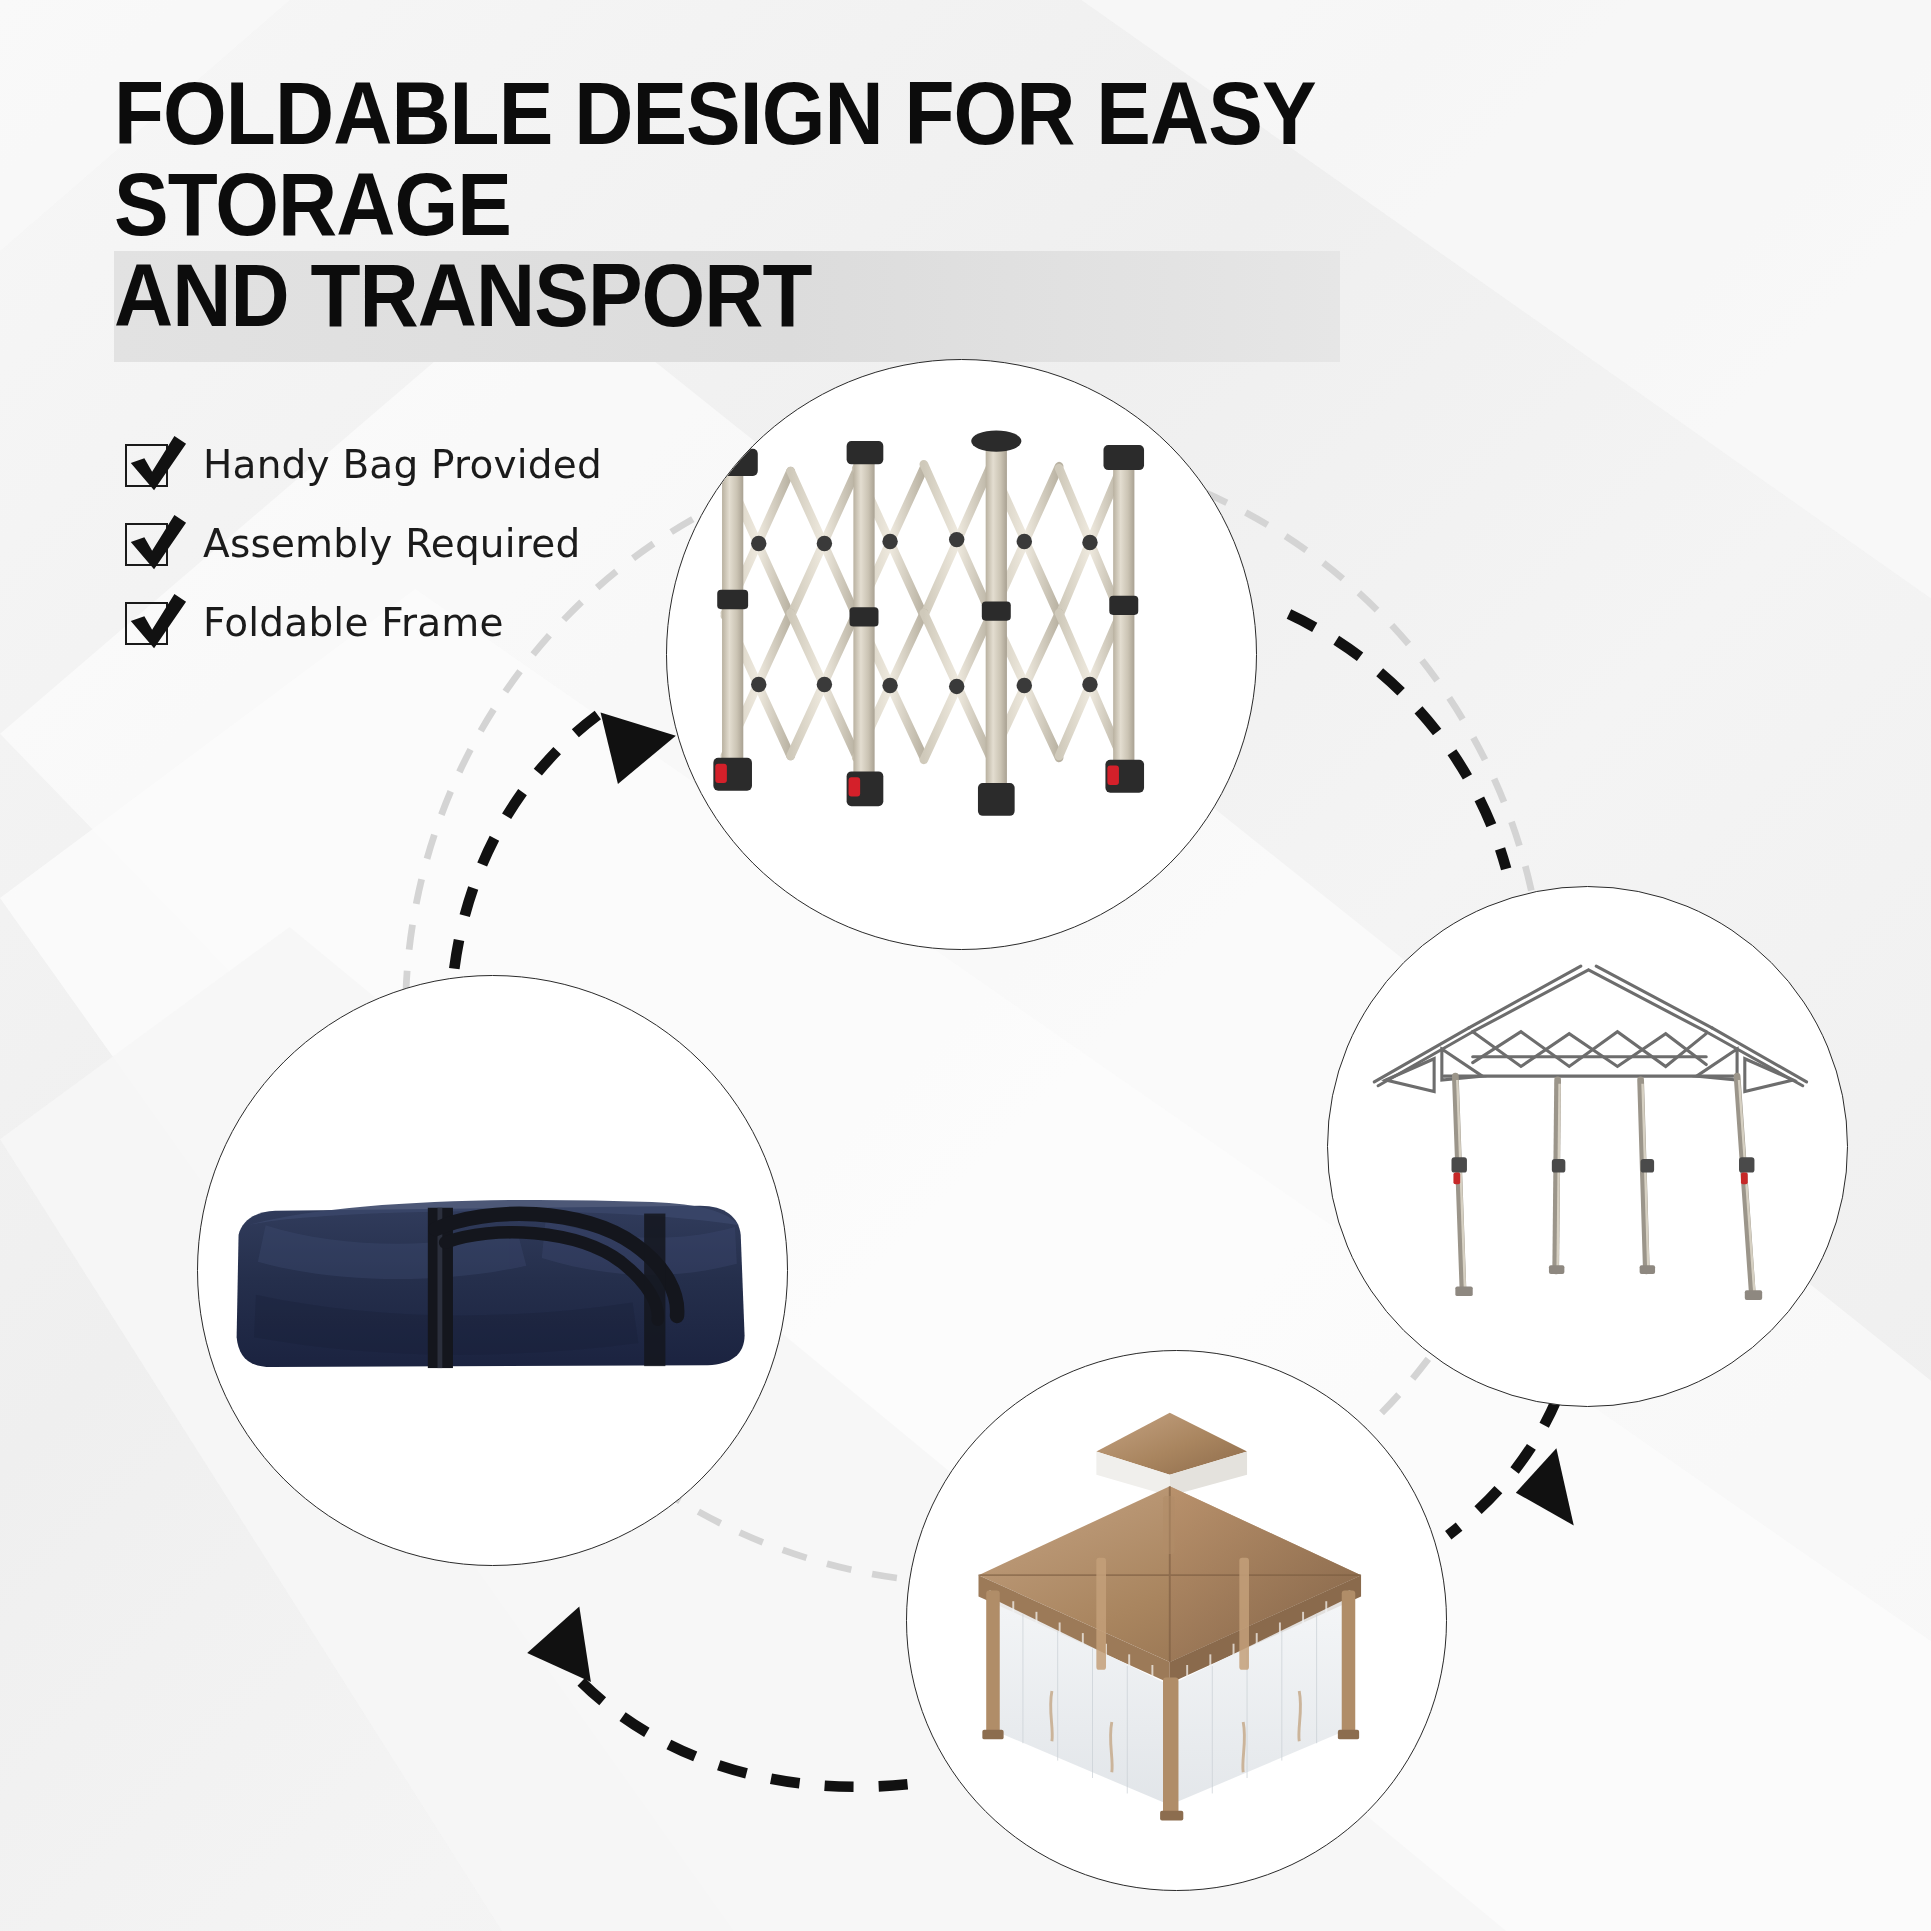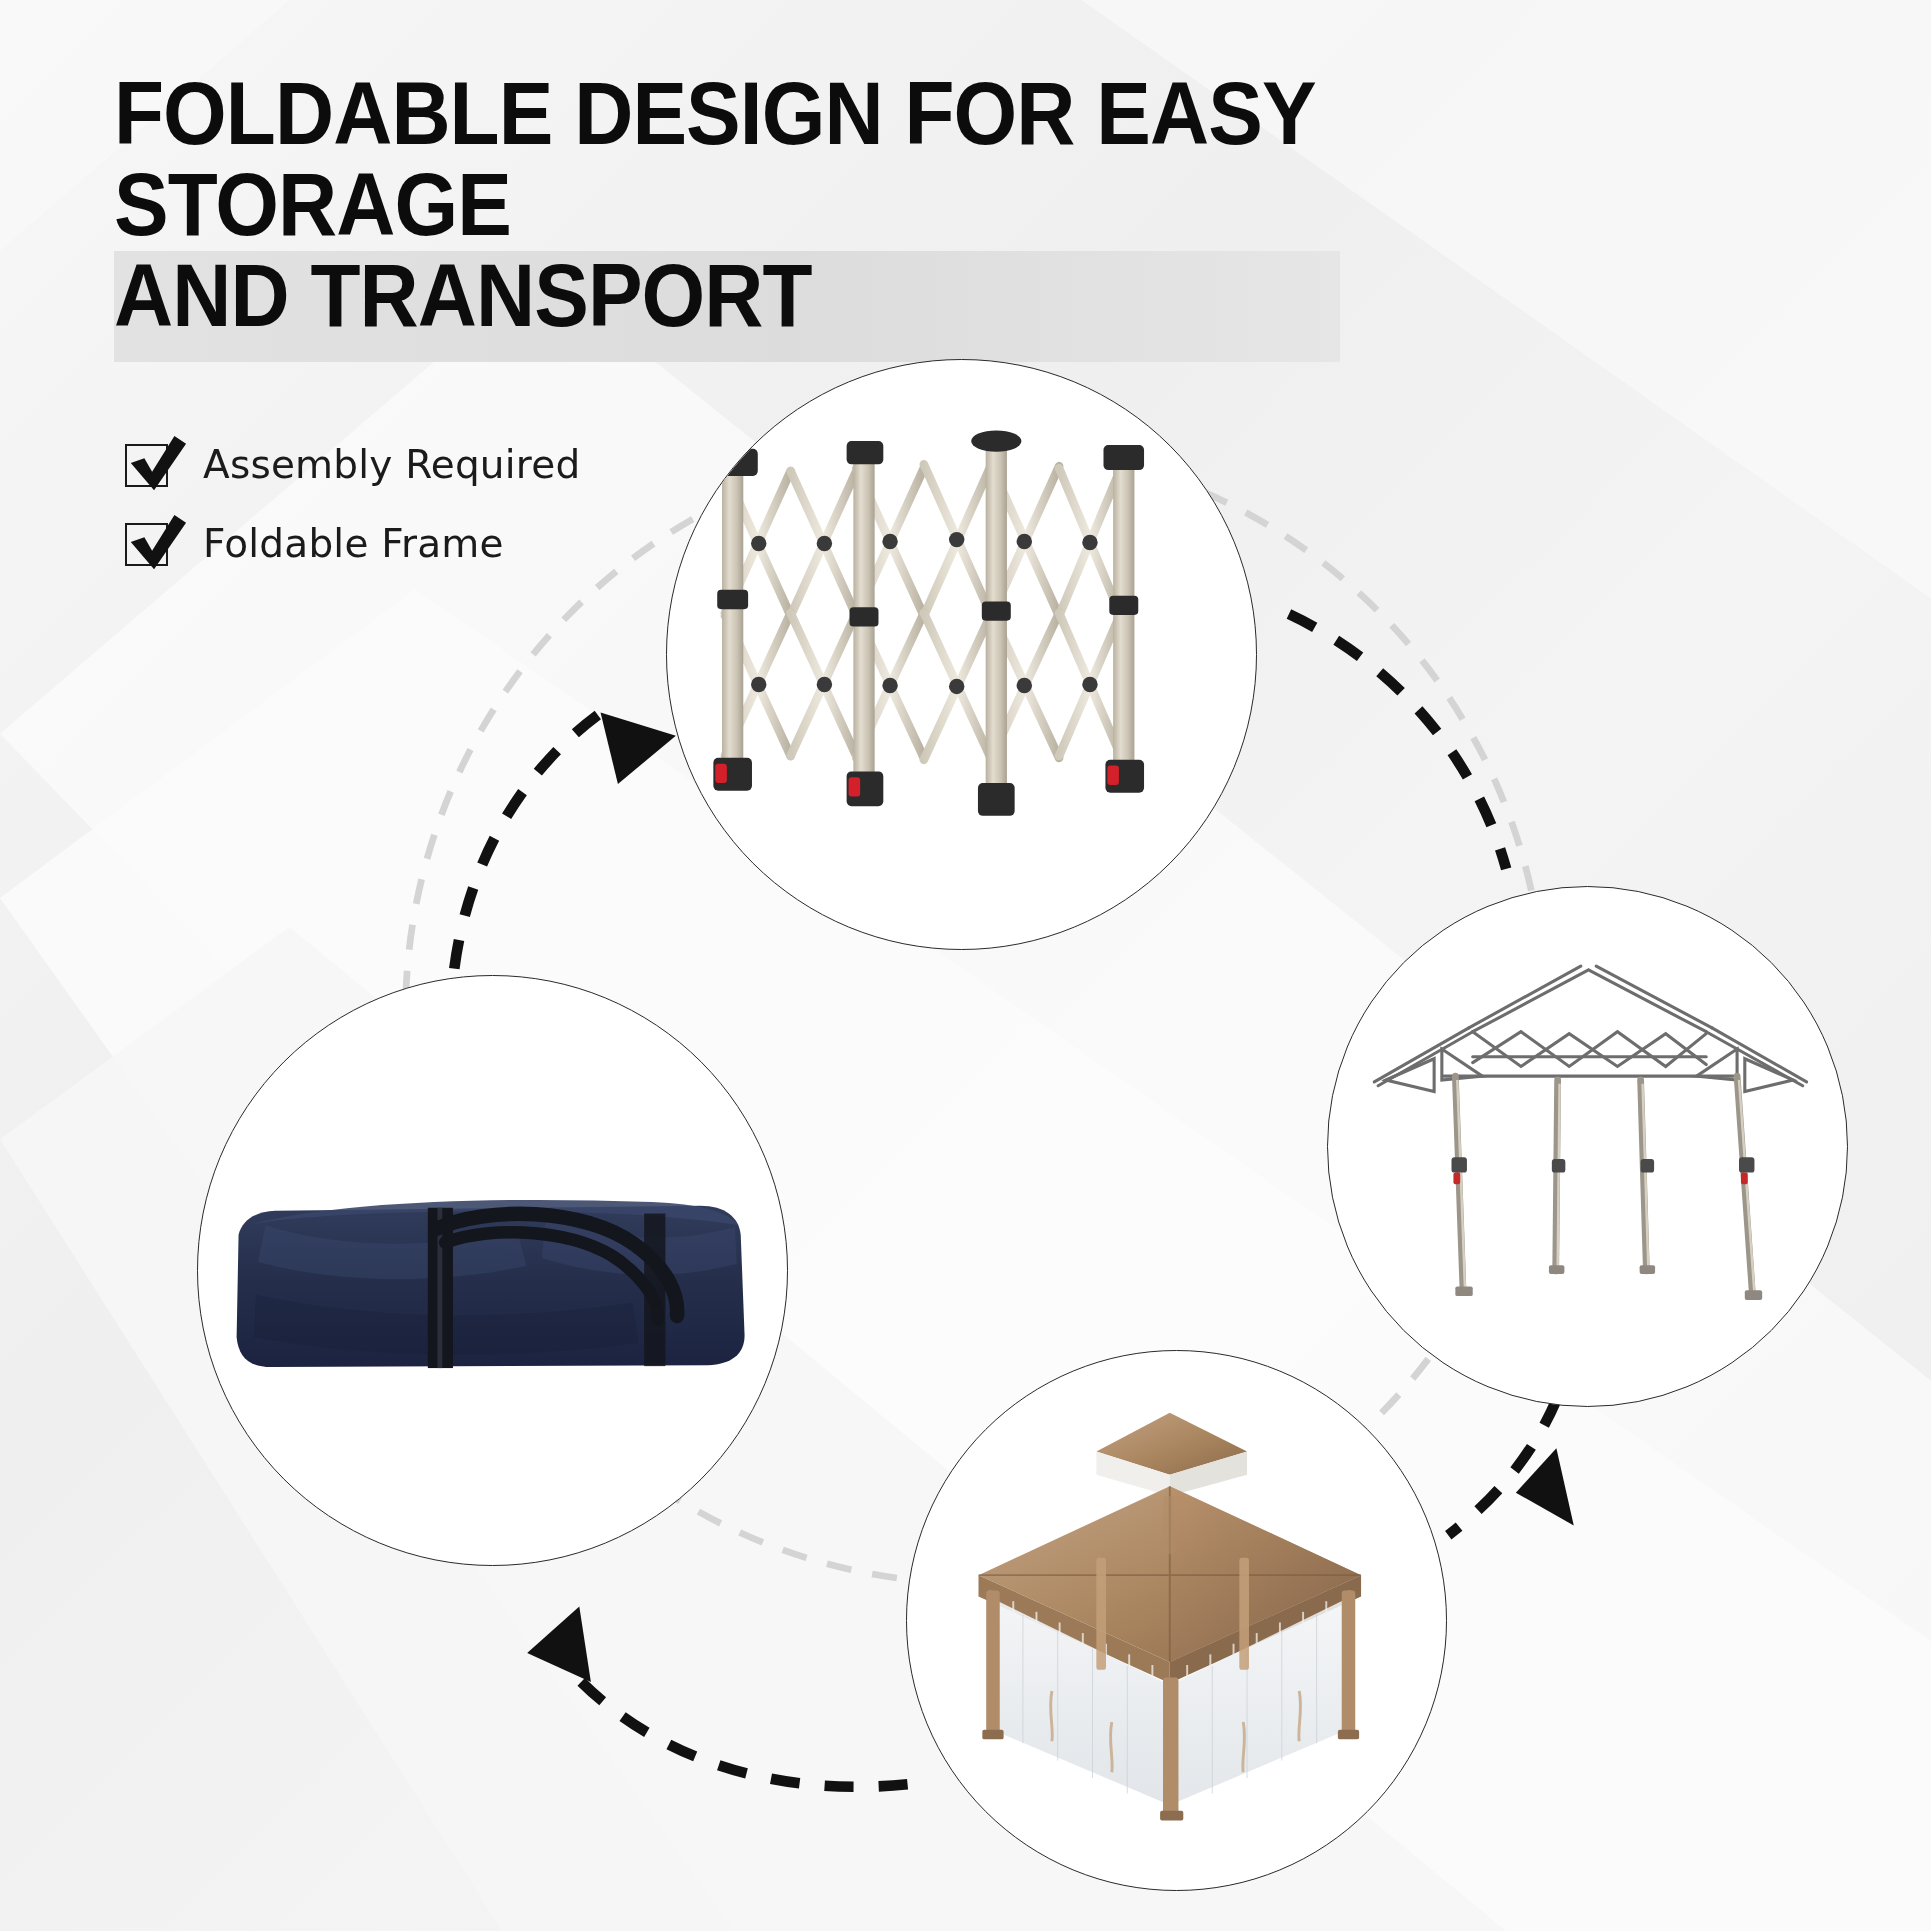--- a/index.html
+++ b/index.html
@@ -73,20 +73,29 @@
   </div>
 
   <div class="title-wrap">
     <div class="title-band"></div>
     <h1 class="title">FOLDABLE DESIGN FOR EASY STORAGE
 AND TRANSPORT</h1>
   </div>
 
   <div class="checklist">
 
+    <div class="check-row">
+      <span class="cbox">
+        <span class="sq"></span>
+        <svg width="68" height="64" viewBox="0 0 70 66">
+          <path d="M9 31 L23 26 L31 40 L54 3 L66 11 L33 59 Z" fill="#111111"></path>
+        </svg>
+      </span>
+      <span class="check-label">Handy Bag Provided</span>
+    </div>
 
     <div class="check-row">
       <span class="cbox">
         <span class="sq"></span>
         <svg width="68" height="64" viewBox="0 0 70 66">
           <path d="M9 31 L23 26 L31 40 L54 3 L66 11 L33 59 Z" fill="#111111"></path>
         </svg>
       </span>
       <span class="check-label">Assembly Required</span>
     </div>

